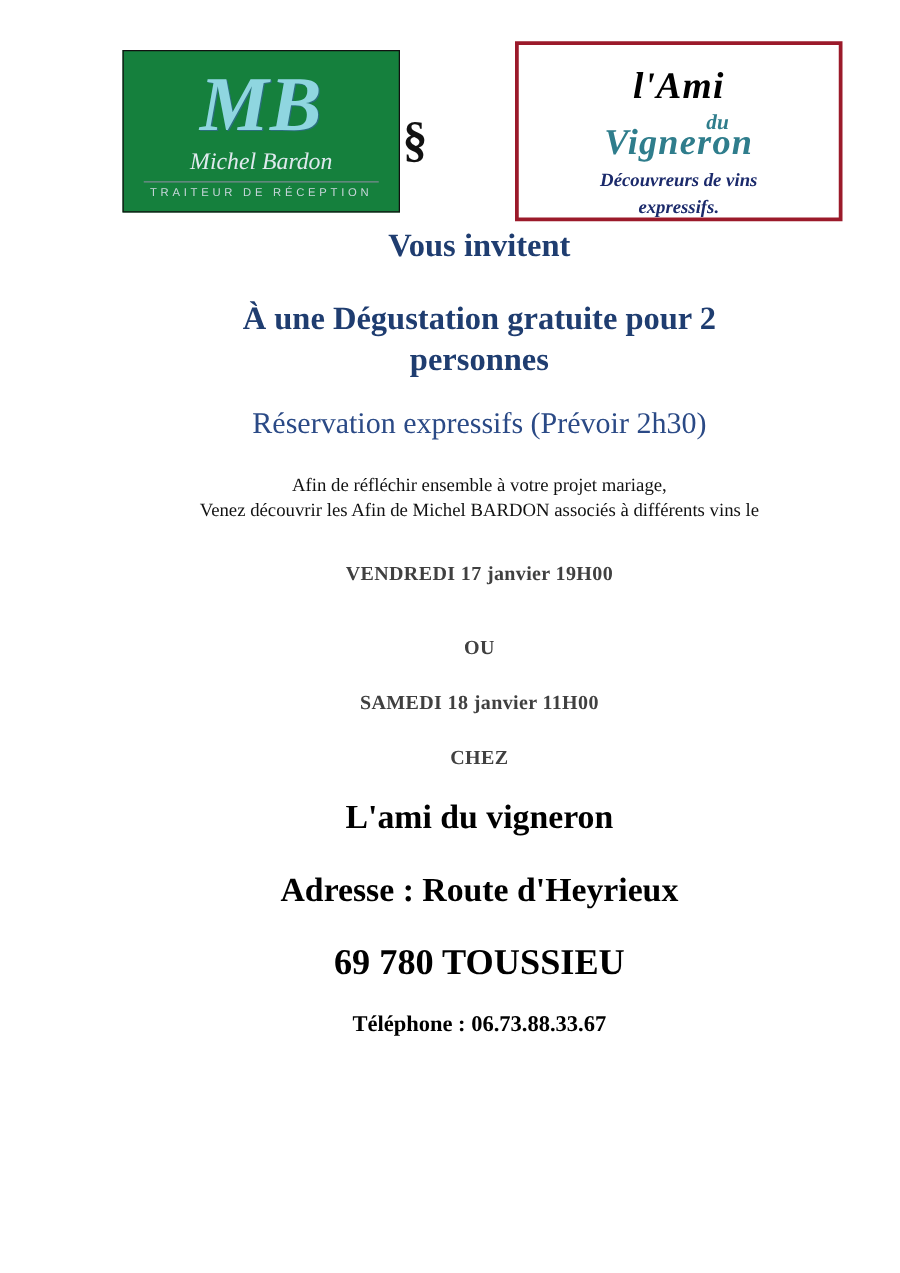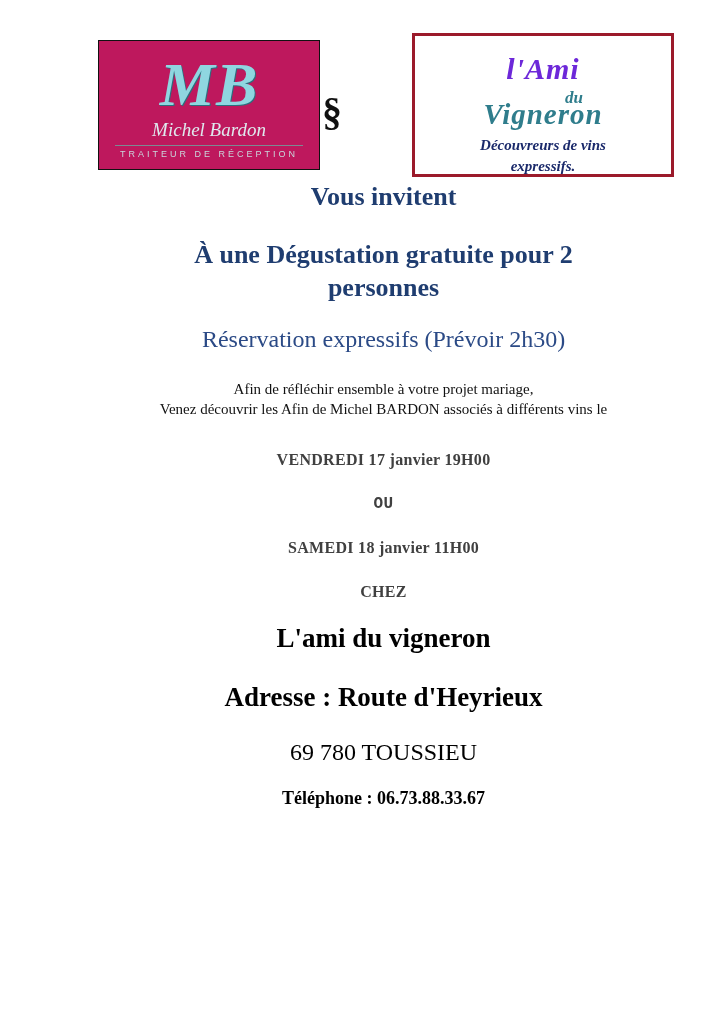--- a/index.html
+++ b/index.html
@@ -28,21 +28,21 @@
     position: relative;
     height: 150px;
   }
 
   .logo-mb {
     position: absolute;
     left: 98px;
     top: 40px;
     width: 222px;
     height: 130px;
-    background: #be185d;
+    background: #15803d;
     border: 1px solid #111;
     box-sizing: border-box;
     overflow: hidden;
   }
   .logo-mb .mb-mono {
     position: absolute;
     left: 0;
     right: 0;
     top: 8px;
     text-align: center;
@@ -111,21 +111,21 @@
   .logo-ami .ami-top {
     position: absolute;
     left: 0;
     right: 0;
     top: 16px;
     text-align: center;
     font-family: "Liberation Serif", serif;
     font-style: italic;
     font-weight: bold;
     font-size: 30px;
-    color: #6d28d9;
+    color: #000000;
     letter-spacing: 1px;
   }
   .logo-ami .ami-du {
     position: absolute;
     left: 150px;
     top: 52px;
     font-family: "Liberation Serif", serif;
     font-style: italic;
     font-weight: bold;
     font-size: 17px;
@@ -200,43 +200,43 @@
   }
 
   .slot {
     font-family: "Liberation Serif", serif;
     font-weight: bold;
     font-size: 16px;
     letter-spacing: 0.3px;
     color: #404040;
   }
   .slot-vendredi { margin-top: 32px; }
-  .slot-ou { margin-top: 26px; font-family: Liberation Mono, monospace; }
+  .slot-ou { margin-top: 41px; }
   .slot-samedi { margin-top: 26px; }
   .slot-chez { margin-top: 26px; }
 
   .venue {
     margin-top: 22px;
     font-family: "Liberation Serif", serif;
     font-weight: bold;
     font-size: 27px;
     color: #000;
   }
   .address {
     margin-top: 28px;
     font-family: "Liberation Serif", serif;
     font-weight: bold;
     font-size: 27px;
     color: #000;
   }
   .city {
     margin-top: 26px;
     font-family: "Liberation Serif", serif;
-    font-weight: normal;
-    font-size: 24px;
+    font-weight: bold;
+    font-size: 29px;
     color: #000;
   }
   .phone {
     margin-top: 22px;
     font-family: "Liberation Serif", serif;
     font-weight: bold;
     font-size: 18px;
     color: #000;
   }
 </style>

